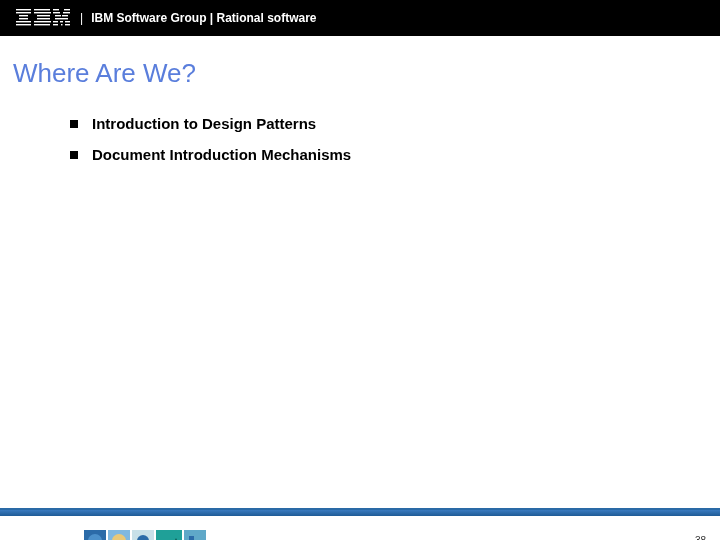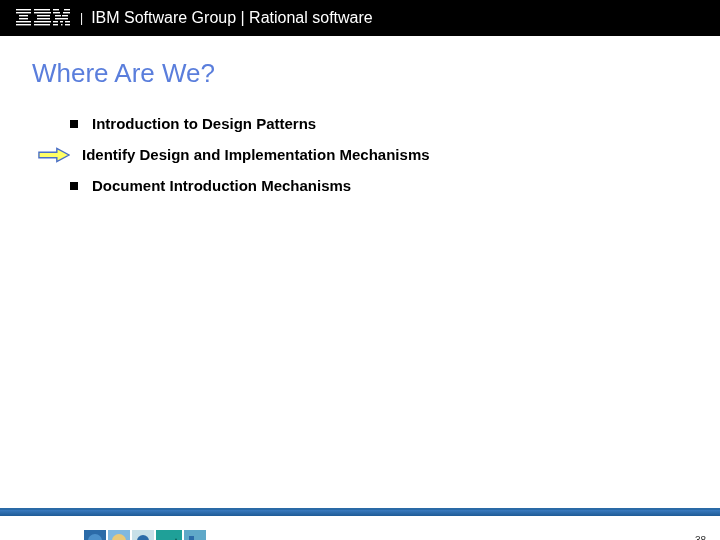--- a/index.html
+++ b/index.html
@@ -2,22 +2,22 @@
 <html><head>
 <meta charset="utf-8">
 <style>
   * { margin: 0; padding: 0; box-sizing: border-box; }
   html, body { width: 720px; height: 540px; font-family: Arial, Helvetica, sans-serif; background: #fff; overflow: hidden; }
   .slide { position: relative; width: 720px; height: 540px; background: #fff; }
   .header-bar { position: relative; height: 36px; background: #000; display: flex; align-items: center; padding-left: 16px; }
   .ibm-logo { color: #fff; letter-spacing: 0; }
   .ibm-logo svg { display: block; }
   .header-divider { color: #fff; font-size: 12px; margin: 0 8px 0 10px; font-weight: 400; }
-  .header-text { color: #fff; font-size: 16px; font-weight: 400; }
-  .title { color: #5A7EDC; font-size: 26px; font-weight: 400; padding: 22px 0 0 32px; letter-spacing: 0; }
+  .header-text { color: #fff; font-size: 12px; font-weight: 700; }
+  .title { color: #5A7EDC; font-size: 26px; font-weight: 400; padding: 22px 0 0 13px; letter-spacing: 0; }
   .content { padding: 26px 0 0 70px; }
   .item { display: flex; align-items: center; margin-bottom: 14px; }
   .bullet { width: 8px; height: 8px; background: #000; margin-right: 14px; flex: 0 0 8px; }
   .arrow-slot { width: 32px; margin-left: -32px; margin-right: 12px; display: flex; align-items: center; justify-content: flex-end; flex: 0 0 32px; }
   .item-text { font-size: 15px; font-weight: 700; color: #000; }
   .footer { position: absolute; left: 0; right: 0; bottom: 0; height: 32px; }
   .footer-stripe-top { height: 2px; background: #2A6AA6; }
   .footer-stripe-grad { height: 6px; background: linear-gradient(to bottom, #3A7ABF 0%, #1F5B96 100%); }
   .footer-body { height: 36px; background: #fff; position: relative; }
   .footer-page { position: absolute; right: 14px; bottom: 6px; font-size: 10px; color: #333; }
@@ -66,28 +66,20 @@
 
   <div class="title">Where Are We?</div>
 
   <div class="content">
 
     <div class="item">
       <span class="bullet"></span>
       <span class="item-text">Introduction to Design Patterns</span>
     </div>
 
-    <div class="item">
-      <span class="arrow-slot">
-        <svg width="34" height="16" viewBox="0 0 34 16">
-          <path d="M1 5 L20 5 L20 1 L33 8 L20 15 L20 11 L1 11 Z" fill="#FFFF66" stroke="#4A6FC7" stroke-width="1.5"></path>
-        </svg>
-      </span>
-      <span class="item-text">Identify Design and Implementation Mechanisms</span>
-    </div>
 
     <div class="item">
       <span class="bullet"></span>
       <span class="item-text">Document Introduction Mechanisms</span>
     </div>
 
   </div>
 
   <div class="footer">
     <div class="footer-stripe-top"></div>

